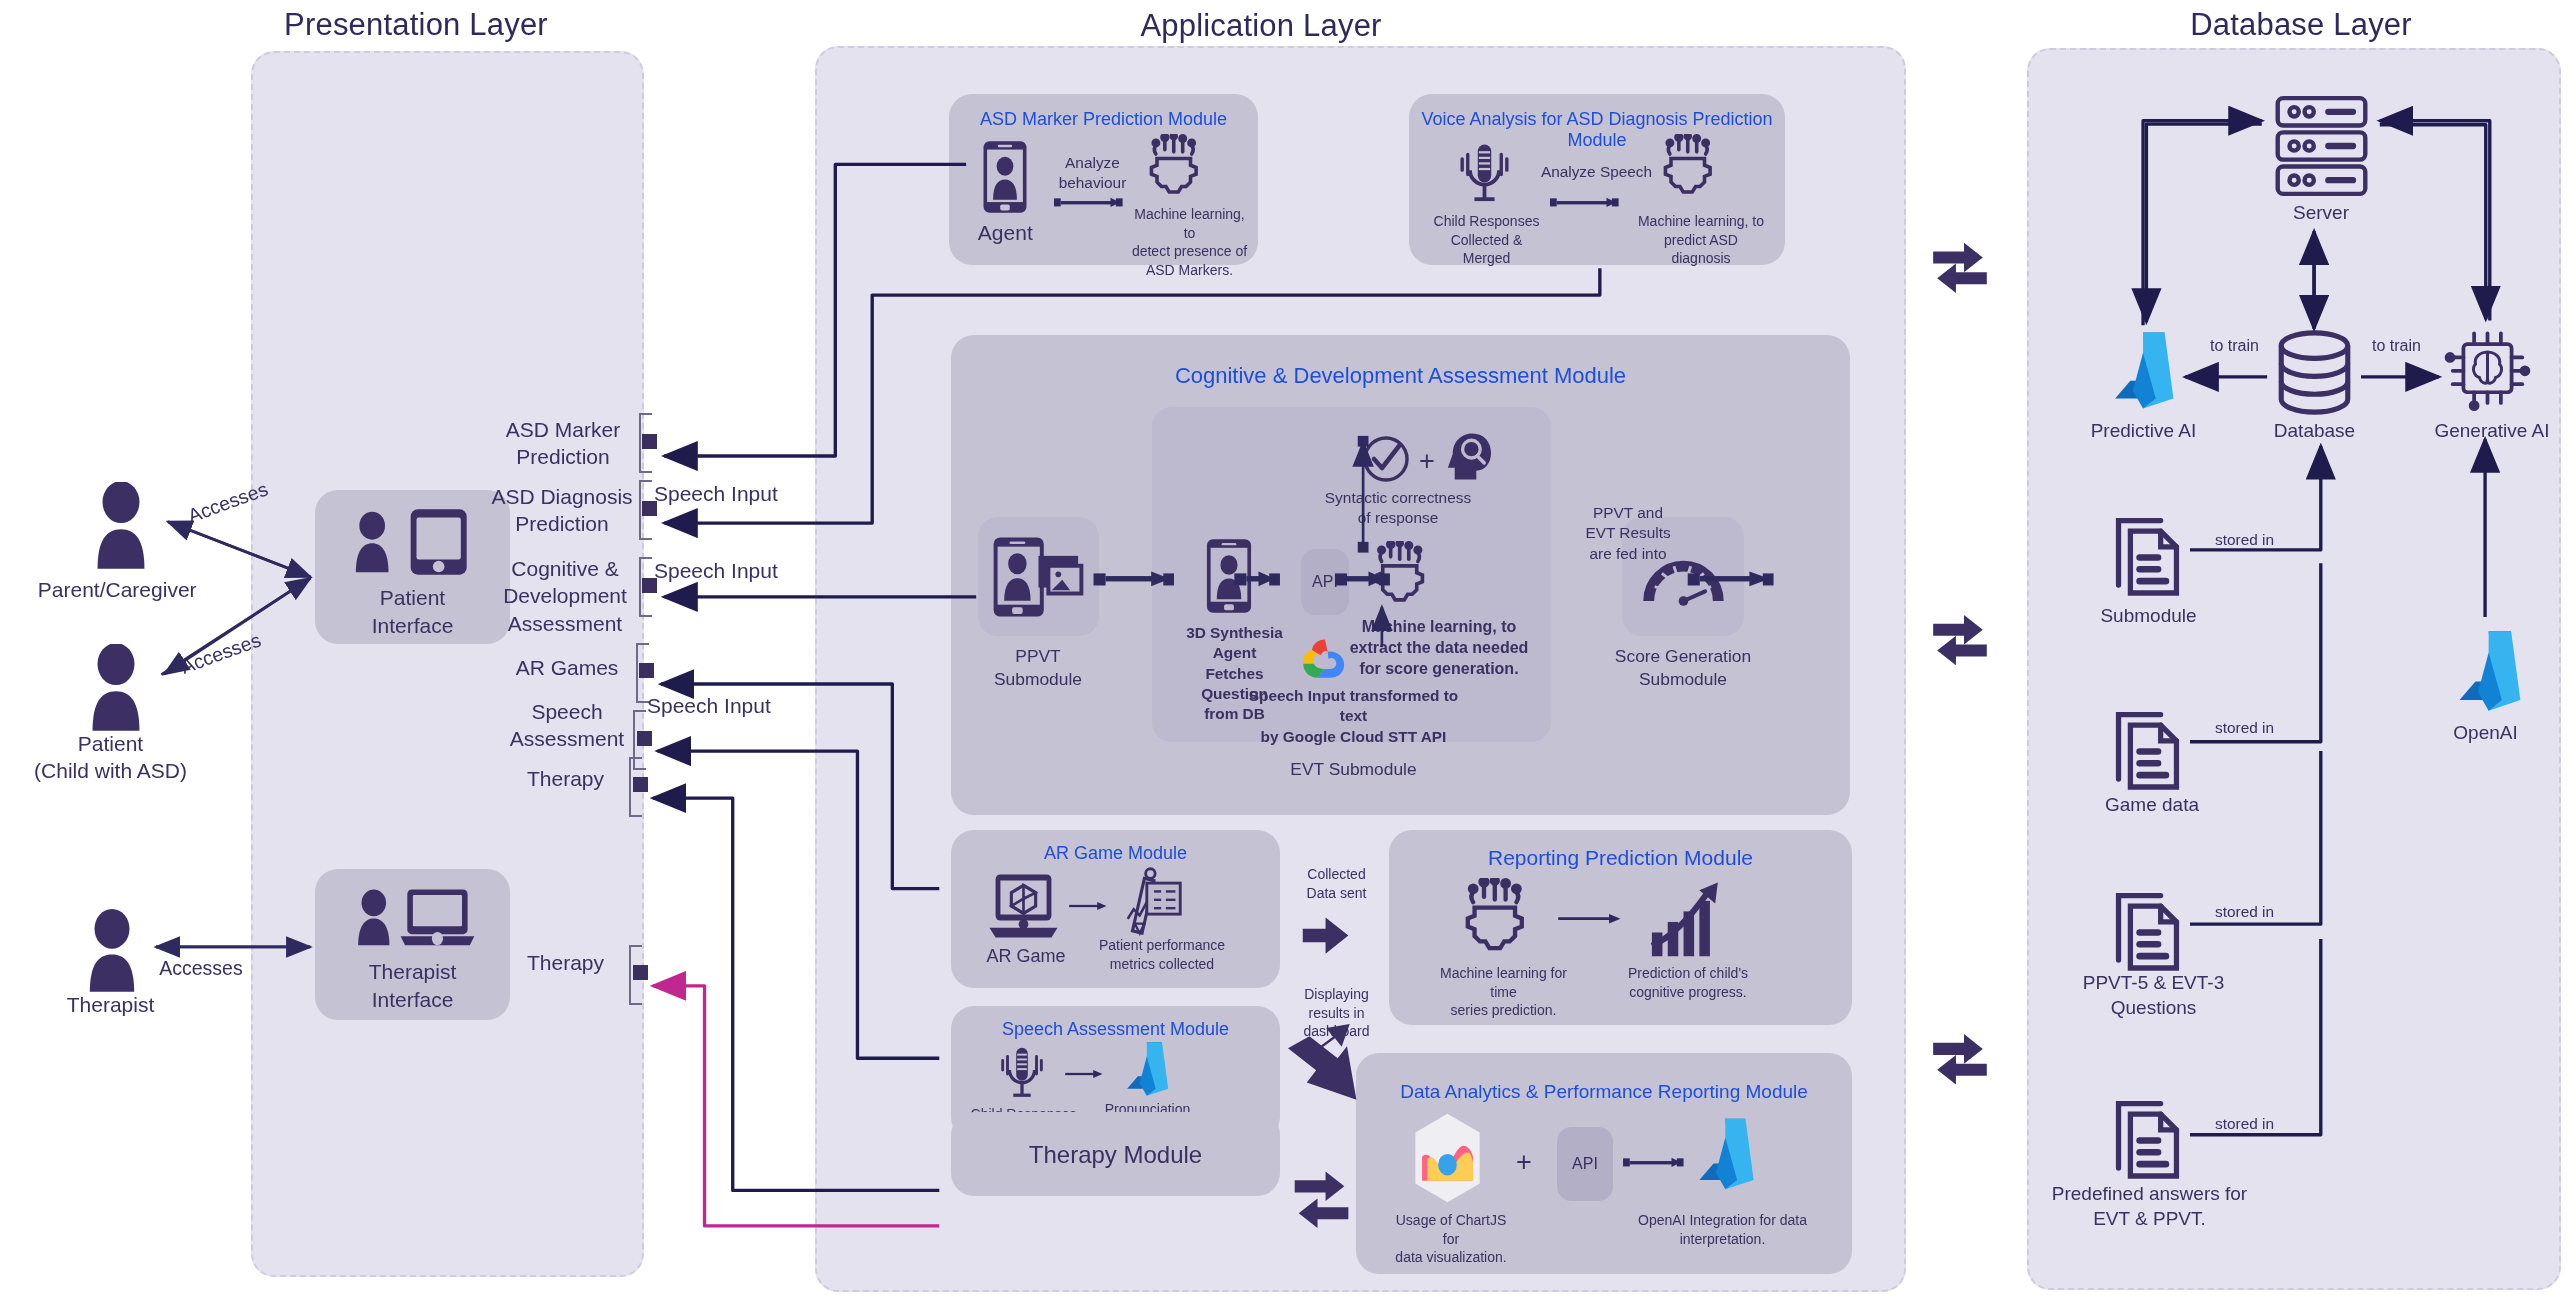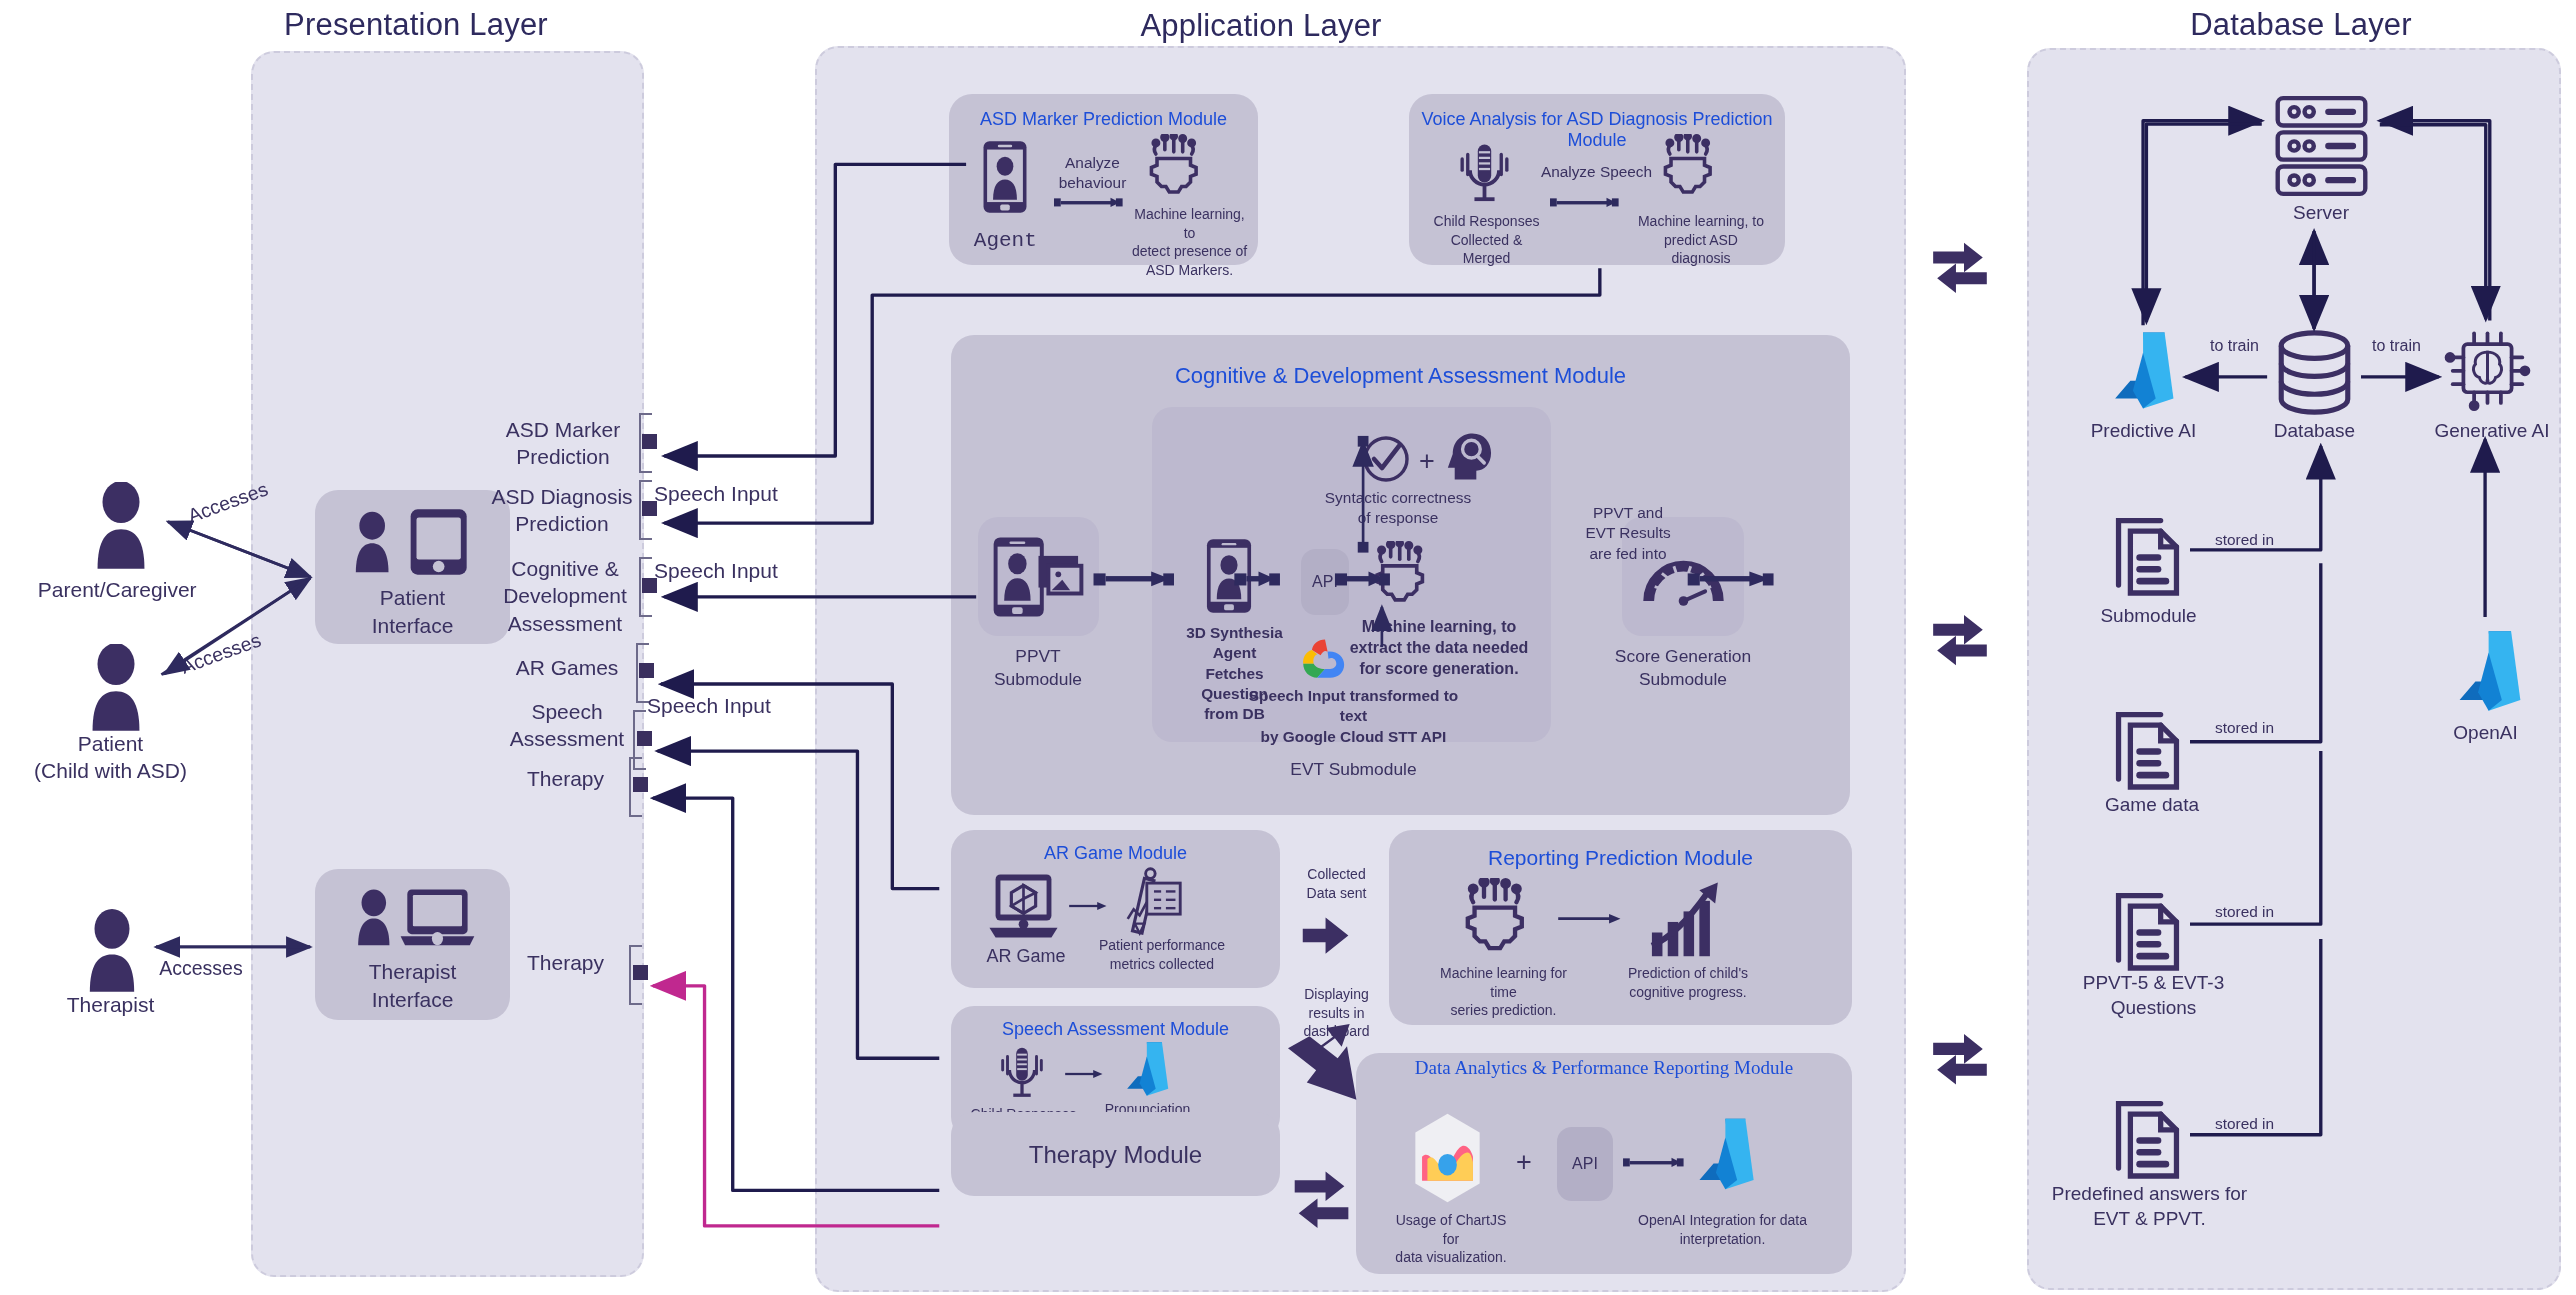--- a/index.html
+++ b/index.html
@@ -129,21 +129,21 @@
   <div class="icon-wrap" style="left:32px;top:46px;width:48px;height:74px;">
     <svg viewBox="0 0 40 62" width="48" height="74">
       <rect x="2" y="1" width="36" height="60" rx="5" fill="#3c2f63"></rect>
       <rect x="5" y="8" width="30" height="44" fill="#c5c2d4"></rect>
       <rect x="14" y="4" width="12" height="2" rx="1" fill="#c5c2d4"></rect>
       <ellipse cx="20" cy="22" rx="7" ry="8" fill="#3c2f63"></ellipse>
       <path d="M10 50 C10 38 14 33 20 33 C26 33 30 38 30 50 Z" fill="#3c2f63"></path>
       <rect x="16" y="54" width="8" height="5" rx="1.5" fill="#c5c2d4"></rect>
     </svg>
   </div>
-  <div class="lbl-lg" style="left:14.8px;top:133px;width:83px;font-family:Liberation Mono, monospace;">Agent</div>
+  <div class="lbl-lg" style="left:14.8px;top:125px;width:83px;">Agent</div>
   <div class="lbl" style="left:101px;top:59px;width:85px;">Analyze<br>behaviour</div>
   <svg width="74" height="14.8" style="position:absolute;left:105px;top:101px;" viewBox="0 0 110 22">
     <rect x="0" y="5" width="10" height="12" fill="#2e2a5e"></rect>
       <rect x="10" y="9" width="76" height="5" fill="#2e2a5e"></rect>
     <rect x="92" y="5" width="10" height="12" fill="#2e2a5e"></rect>
       <polygon points="84,4 98,11 84,18" fill="#2e2a5e"></polygon>
   </svg>
   <div class="icon-wrap" style="left:193px;top:40px;width:68px;height:67px;">
     <svg viewBox="0 0 60 60" width="68" height="67" fill="none" stroke="#3c2f63" stroke-width="3.2" stroke-linecap="round">
       <path d="M20 4 v10"></path>
@@ -422,21 +422,21 @@
   </div>
   <div class="lbl-sm" style="left:12px;top:99px;width:121px;">Child Responses<br>Collected &amp; Merged</div>
   <div class="lbl-sm" style="left:149px;top:94px;width:95px;">Pronunciation<br>Assessment</div>
 </div>
 
 <div class="card" style="left:951px;top:1112px;width:329px;height:84px;">
   <div class="lbl-xl" style="left:0;top:27px;width:329px;">Therapy Module</div>
 </div>
 
 <div class="card" style="left:1356px;top:1053px;width:496px;height:221px;">
-  <div class="card-title" style="top:4px;font-size:19px;font-family:Liberation Serif, serif;">Data Analytics &amp; Performance Reporting Module</div>
+  <div class="card-title" style="top:28px;font-size:19px;">Data Analytics &amp; Performance Reporting Module</div>
   <div class="icon-wrap" style="left:54px;top:58px;width:75px;height:94px;">
     <svg viewBox="0 0 56 70" width="75" height="94">
       <polygon points="28,2 52,16 52,54 28,68 4,54 4,16" fill="#efeff3"></polygon>
       <path d="M9 34 C15 28 19 42 24 44 C29 46 33 28 39 26 C43 25 46 30 47 34 L47 52 L9 52 Z" fill="#ff6384"></path>
       <path d="M13 36 C18 30 22 44 27 45 C32 46 36 32 42 31 C45 30 46 34 47 38 L47 52 L13 52 Z" fill="#ffcd56"></path>
       <ellipse cx="28" cy="40" rx="7" ry="8" fill="#36a2eb"></ellipse>
     </svg>
   </div>
   <div class="plus" style="left:160px;top:94px;">+</div>
   <div class="apibox" style="left:201px;top:74px;width:56px;height:74px;">API</div>

